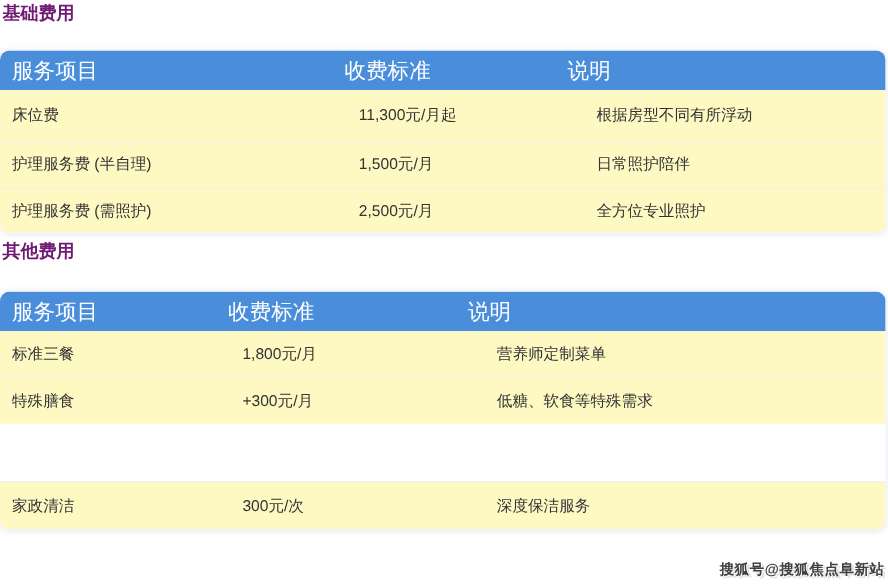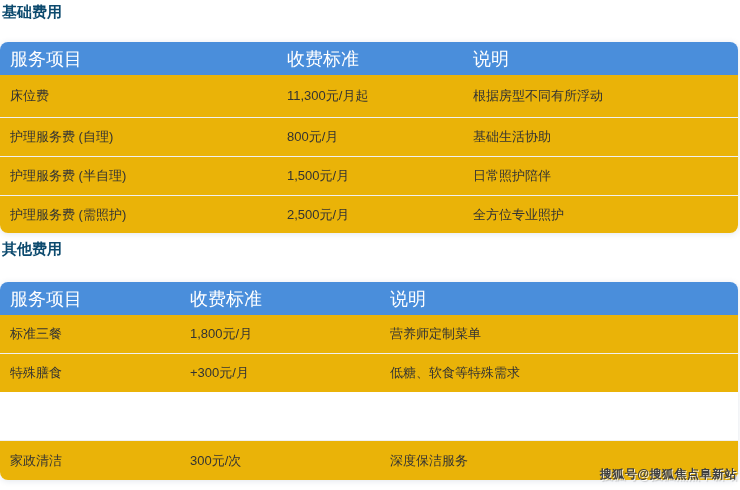--- a/index.html
+++ b/index.html
@@ -11,21 +11,21 @@
   }
   .page {
     position: relative;
     width: 740px; height: 490px;
     background: #ffffff;
   }
   .section-title {
     margin-left: 2px;
     font-size: 15px;
     font-weight: 700;
-    color: #0c4a6e;
+    color: #701a75;
     line-height: 16px;
   }
   .section-title.first { padding-top: 4px; }
   .section-title.second { margin-top: 8px; }
   .fee-card {
     width: 738px;
     margin-top: 22px;
     border-radius: 8px;
     overflow: hidden;
     background: #ffffff;
@@ -40,21 +40,22 @@
     background: #4a8edb;
   }
   .header-row .cell {
     color: #ffffff;
     font-size: 18px;
     font-weight: 400;
   }
   .cell { padding-left: 10px; }
   .body-row {
     height: 39px;
-    background: #eab308;
+    background: #fef9c3;
+    gap: 12px;
   }
   .body-row + .body-row { border-top: 1px solid #f0f0f0; }
   .t1 .body-row:nth-child(2) { height: 42px; }
   .t1 .body-row:last-child  { height: 38px; }
   .t2 .body-row:nth-child(2) { height: 38px; }
   .t2 .body-row:last-child  { height: 40px; margin-top: 48px; }
   .body-row .cell {
     color: #333333;
     font-size: 13px;
   }
@@ -80,25 +81,20 @@
   <div class="fee-card t1">
     <div class="grid-row header-row">
       <div class="cell">服务项目</div>
       <div class="cell">收费标准</div>
       <div class="cell">说明</div>
     </div>
     <div class="grid-row body-row">
       <div class="cell">床位费</div>
       <div class="cell">11,300元/月起</div>
       <div class="cell">根据房型不同有所浮动</div>
-    </div>
-    <div class="grid-row body-row">
-      <div class="cell">护理服务费 (自理)</div>
-      <div class="cell">800元/月</div>
-      <div class="cell">基础生活协助</div>
     </div>
     <div class="grid-row body-row">
       <div class="cell">护理服务费 (半自理)</div>
       <div class="cell">1,500元/月</div>
       <div class="cell">日常照护陪伴</div>
     </div>
     <div class="grid-row body-row">
       <div class="cell">护理服务费 (需照护)</div>
       <div class="cell">2,500元/月</div>
       <div class="cell">全方位专业照护</div>

